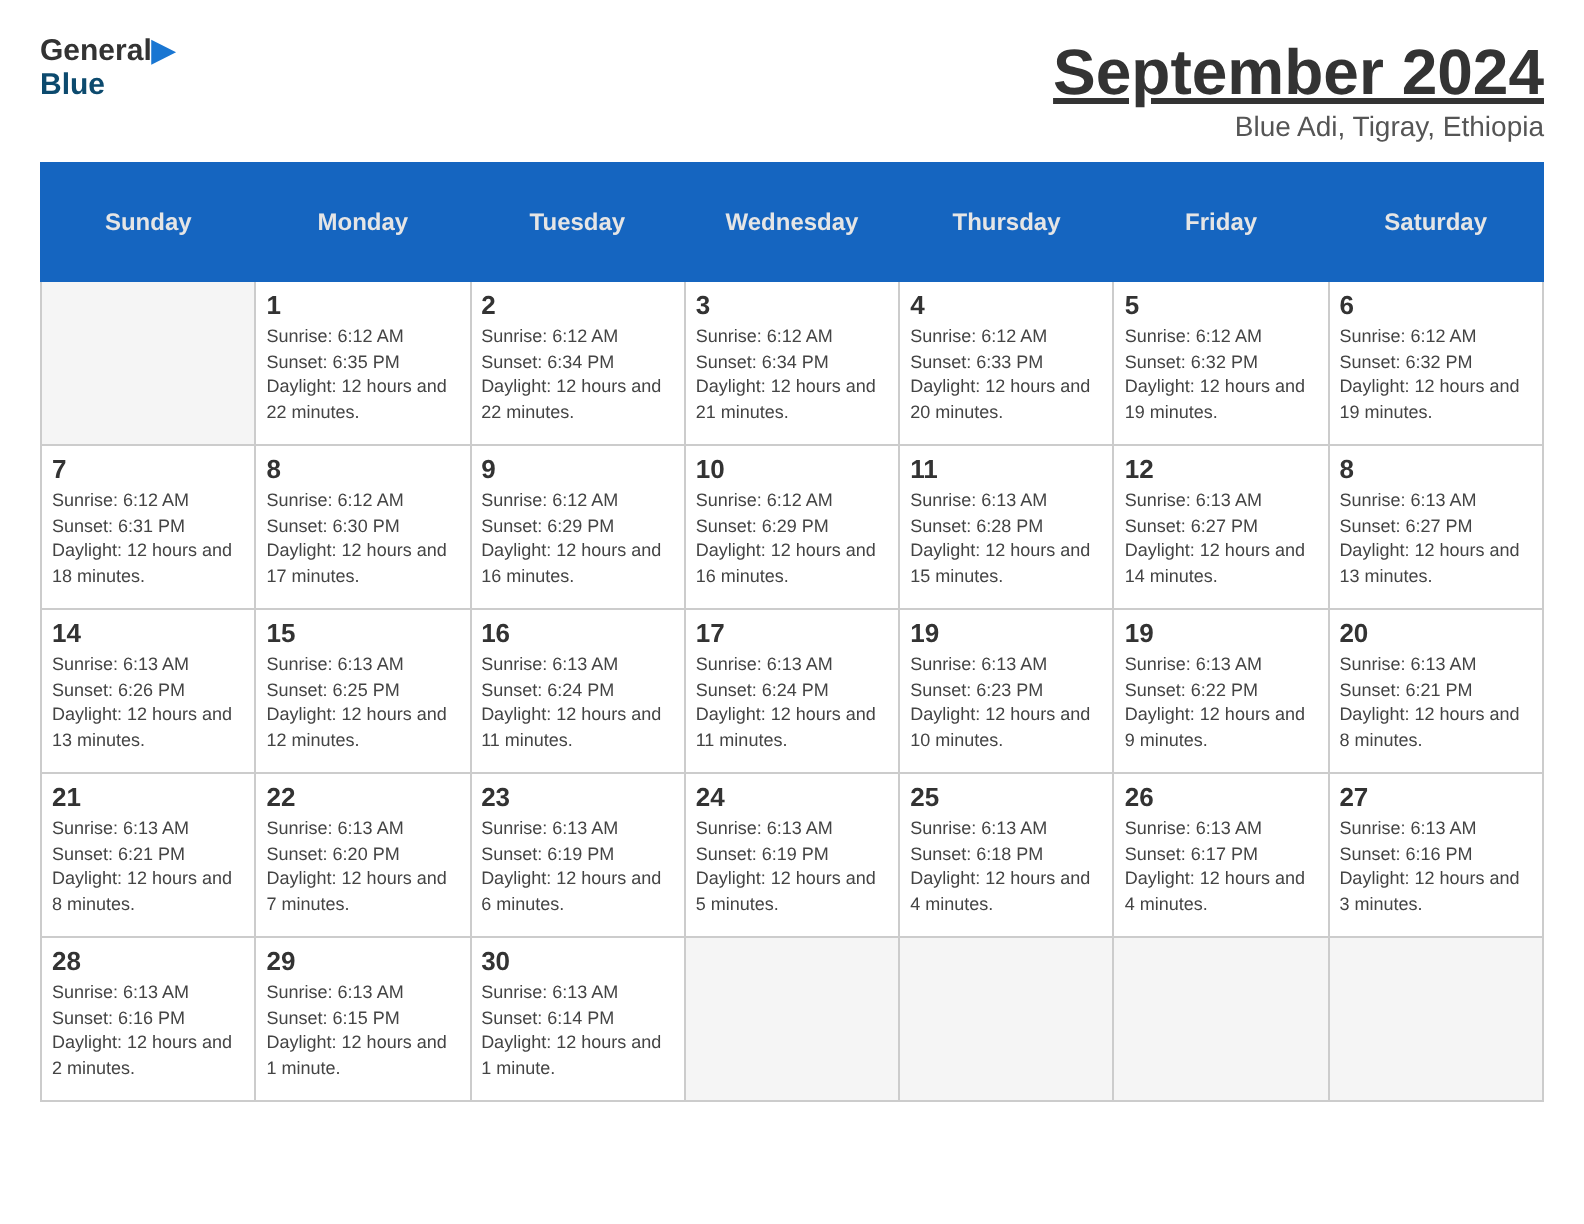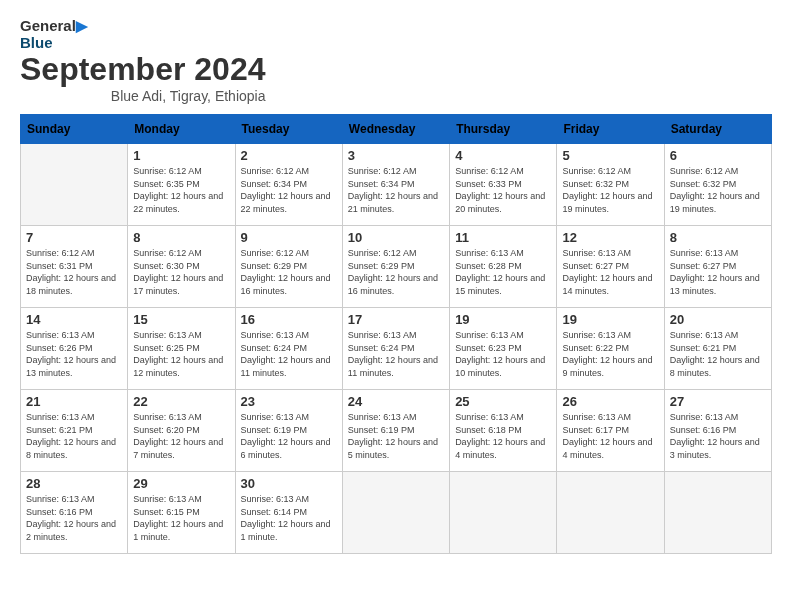--- a/index.html
+++ b/index.html
@@ -14,51 +14,51 @@
       width: 792px;
       height: 612px;
       padding: 18px 20px 12px 20px;
       background: #fff;
     }
     .header {
       display: flex;
       justify-content: space-between;
       align-items: flex-start;
       margin-bottom: 10px;
-      flex-direction: column;
     }
     .logo {
       display: flex;
       align-items: center;
       gap: 4px;
     }
     .title-area {
       text-align: right;
     }
     .month-title {
       font-size: 32px;
       font-weight: bold;
       color: #333;
+      text-decoration: underline;
     }
     .subtitle {
       font-size: 14px;
       color: #555;
     }
     .calendar {
       width: 100%;
       border-collapse: collapse;
       table-layout: fixed;
     }
     .calendar thead tr th {
       background: #1565C0;
-      color: #000000;
+      color: #e5e5e5;
       font-size: 12px;
       font-weight: bold;
-      padding: 7px 6px;
-      text-align: left;
+      padding: 22px 6px;
+      text-align: center;
       border: 1px solid #1565C0;
     }
     .calendar tbody tr td {
       border: 1px solid #ccc;
       vertical-align: top;
       padding: 4px 5px;
       font-size: 9.5px;
       color: #333;
       height: 82px;
       background: #fff;

